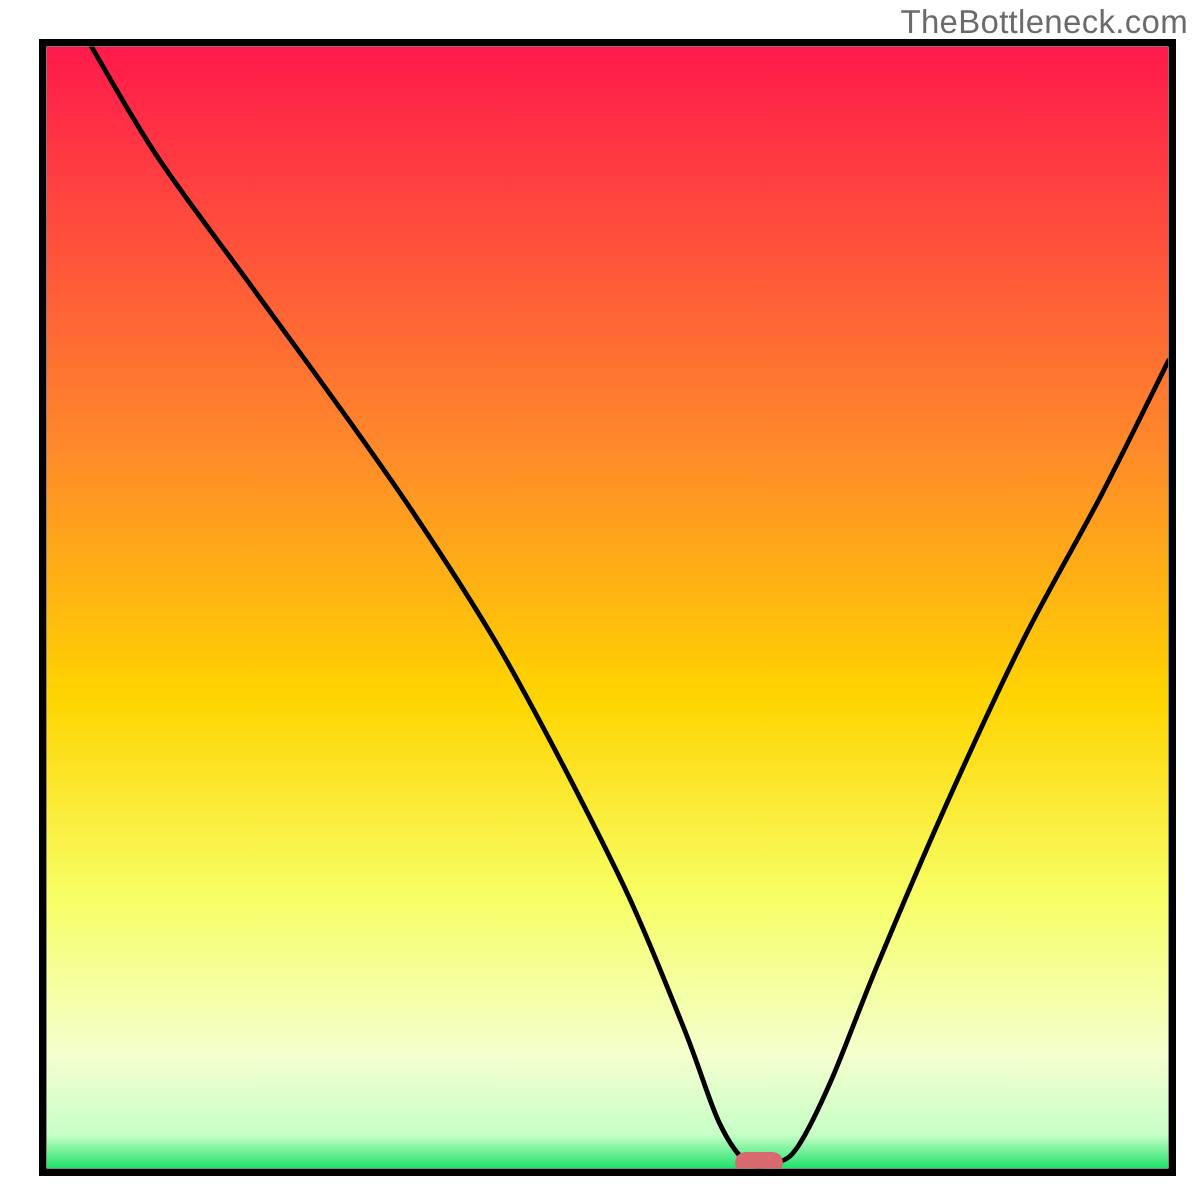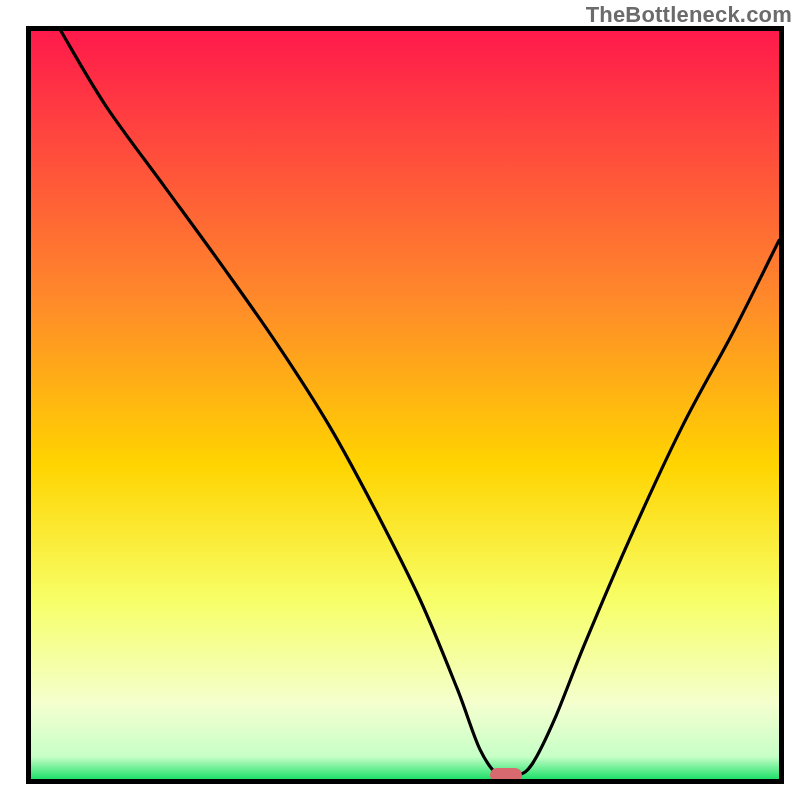--- a/index.html
+++ b/index.html
@@ -19,21 +19,21 @@
     height: 800px;
     box-sizing: border-box;
   }
   .watermark {
     position: absolute;
     top: 2px;
     right: 8px;
     color: #6b6b6b;
     font-size: 22px;
     letter-spacing: 0.2px;
-    font-weight: 700;
+    font-weight: 400;
     user-select: none;
   }
   .plot-area {
     position: absolute;
     left: 26px;
     top: 26px;
     width: 748px;
     height: 748px;
     border: 5px solid #000;
     box-sizing: content-box;

